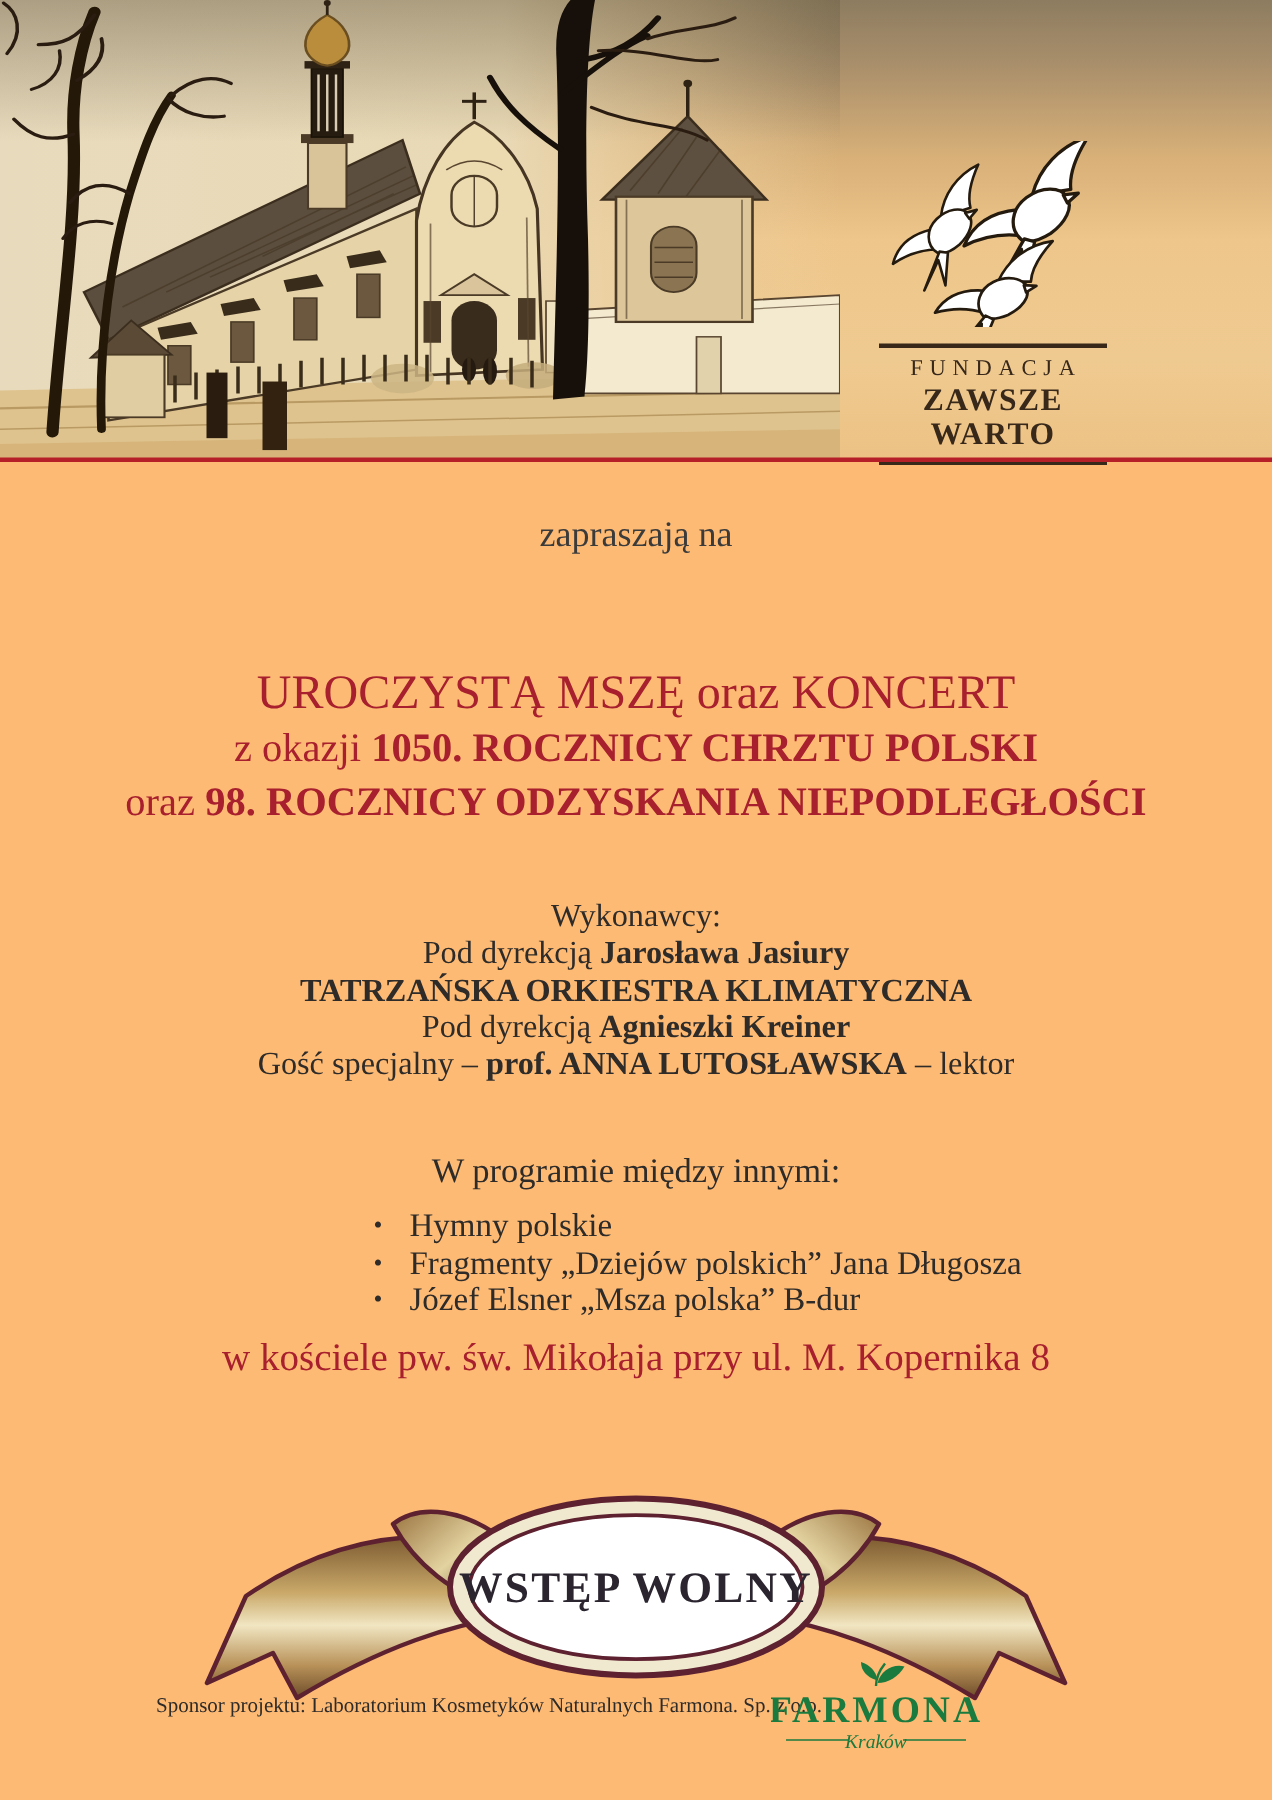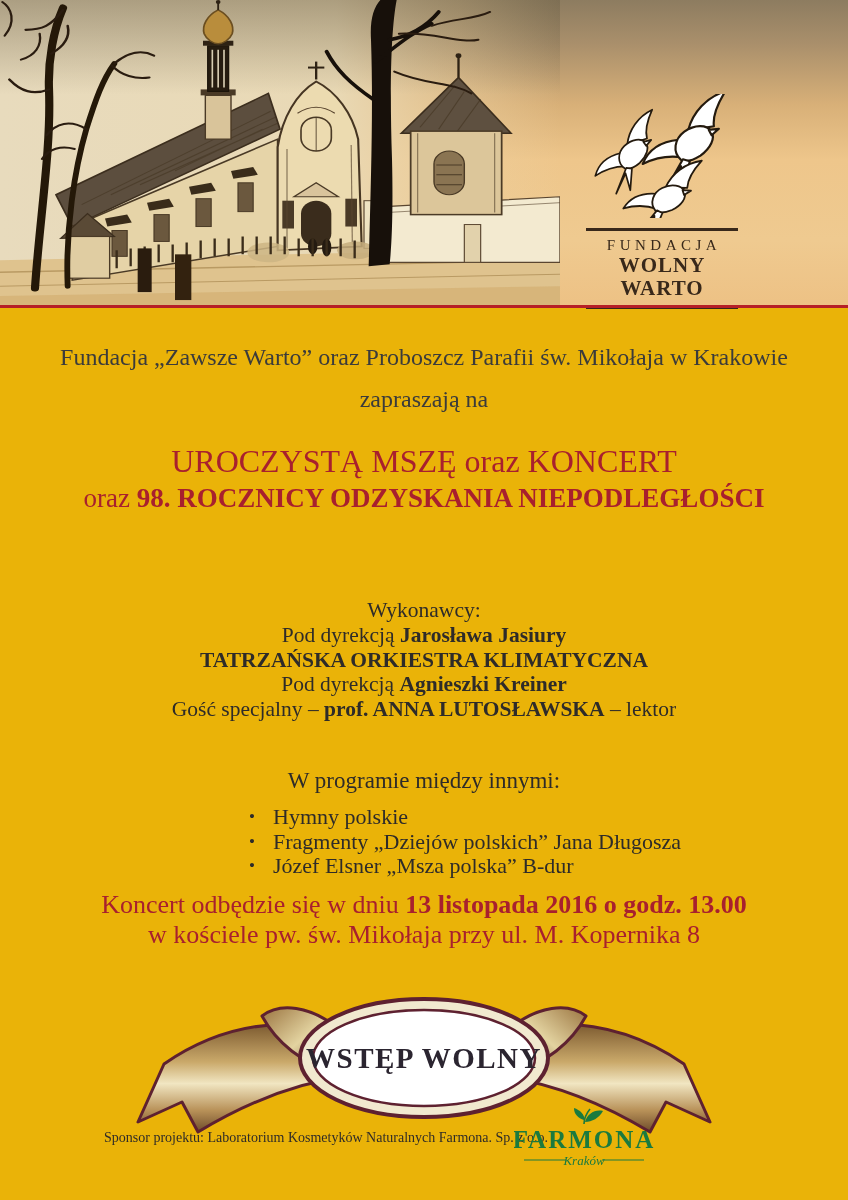--- a/index.html
+++ b/index.html
@@ -1,16 +1,16 @@
 <!DOCTYPE html>
 <html><head>
 <meta charset="utf-8">
 <style>
   html,body{margin:0;padding:0;background:#ffffff;}
-  .page{position:relative;width:848px;height:1200px;margin:0 auto;background:#eab308;overflow:hidden;
+  .page{position:relative;width:848px;height:1200px;margin:0 auto;background:#fdba74;overflow:hidden;
         font-family:"Liberation Serif","DejaVu Serif",serif;}
   
   .header{position:absolute;left:0;top:0;width:848px;height:308px;
           background:linear-gradient(180deg,#8d7c60 0%,#a98f6b 14%,#d8b078 34%,#ecc habitu 0,#eec68b 52%,#efca90 78%,#edc184 100%);
           background:linear-gradient(180deg,#8d7c60 0%,#a98f6b 14%,#d8b078 34%,#eec68b 52%,#efca90 78%,#edc184 100%);}
   .church-art{position:absolute;left:0;top:0;}
   .red-rule{position:absolute;left:0;top:305px;width:848px;height:3px;background:#b61f27;}
   .logo{position:absolute;left:576px;top:94px;width:172px;text-align:center;color:#38281a;}
   .logo .rule{height:3px;background:#38281a;margin:6px 10px 5px 10px;}
   .logo .org-small{font-size:15px;letter-spacing:4.5px;margin-left:4px;line-height:18px;}
@@ -148,53 +148,52 @@
             <path d="M26 8 L36 10 L27 14 Z"></path>
             <path d="M-8 28 L-34 52 L-12 34 L-16 56 L-2 32 Z"></path>
           </g>
         </defs>
         <use href="#swallow" transform="translate(112,44) rotate(-18) scale(1.2)"></use>
         <use href="#swallow" transform="translate(40,62) rotate(-26) scale(0.95)"></use>
         <use href="#swallow" transform="translate(86,112) rotate(-8) scale(1.0)"></use>
       </svg>
       <div class="rule"></div>
       <div class="org-small">FUNDACJA</div>
-      <div class="org-big">WOLNY WARTO</div>
+      <div class="org-big">ZAWSZE WARTO</div>
       <div class="rule"></div>
     </div>
   </div>
   <div class="red-rule"></div>
 
   <div class="center intro">
-    <div>Fundacja „Zawsze Warto” oraz Proboszcz Parafii św. Mikołaja w Krakowie</div>
     <div>zapraszają na</div>
   </div>
 
   <div class="center title">
     <div class="t1">UROCZYSTĄ MSZĘ oraz KONCERT</div>
+    <div class="t2"><span>z okazji </span><span class="bold">1050. ROCZNICY CHRZTU POLSKI</span></div>
     <div class="t2"><span>oraz </span><span class="bold">98. ROCZNICY ODZYSKANIA NIEPODLEGŁOŚCI</span></div>
   </div>
 
   <div class="center performers">
     <div>Wykonawcy:</div>
     <div class="it"><span>Pod dyrekcją </span><span class="bold">Jarosława Jasiury</span></div>
     <div class="bold">TATRZAŃSKA ORKIESTRA KLIMATYCZNA</div>
     <div class="it"><span>Pod dyrekcją </span><span class="bold">Agnieszki Kreiner</span></div>
     <div><span>Gość specjalny – </span><span class="bold">prof. ANNA LUTOSŁAWSKA</span><span> – lektor</span></div>
   </div>
 
   <div class="center program-head">W programie między innymi:</div>
   <ul class="program-list">
     <li><span class="bullet">•</span><span>Hymny polskie</span></li>
     <li><span class="bullet">•</span><span>Fragmenty „Dziejów polskich” Jana Długosza</span></li>
     <li><span class="bullet">•</span><span>Józef Elsner „Msza polska” B-dur</span></li>
   </ul>
 
   <div class="center event">
-    <div><span>Koncert odbędzie się w dniu </span><span class="bold">13 listopada 2016 o godz. 13.00</span></div>
     <div>w kościele pw. św. Mikołaja przy ul. M. Kopernika 8</div>
   </div>
 
   <svg class="ribbon" width="600" height="172" viewBox="0 0 600 172">
     <defs>
       <linearGradient id="goldGrad" x1="0" y1="0" x2="0" y2="1">
         <stop offset="0" stop-color="#7c5a30"></stop>
         <stop offset="0.35" stop-color="#caa96a"></stop>
         <stop offset="0.55" stop-color="#f1e6c2"></stop>
         <stop offset="0.8" stop-color="#b89158"></stop>

